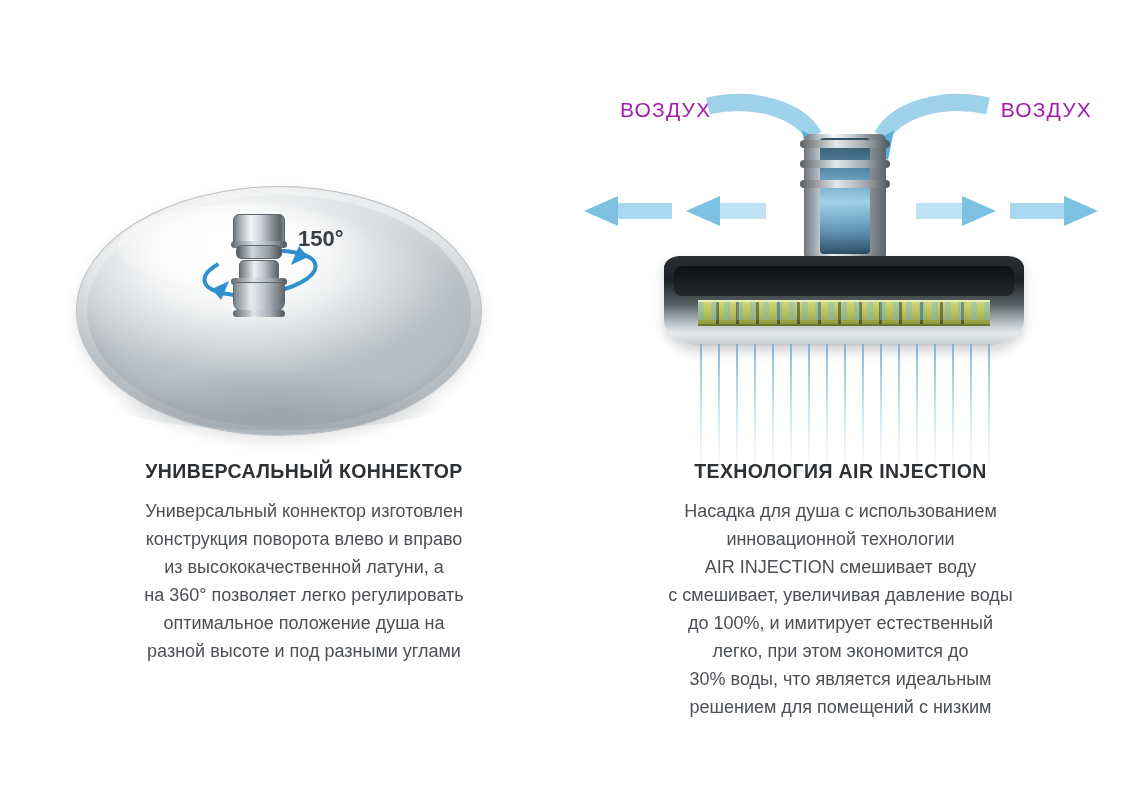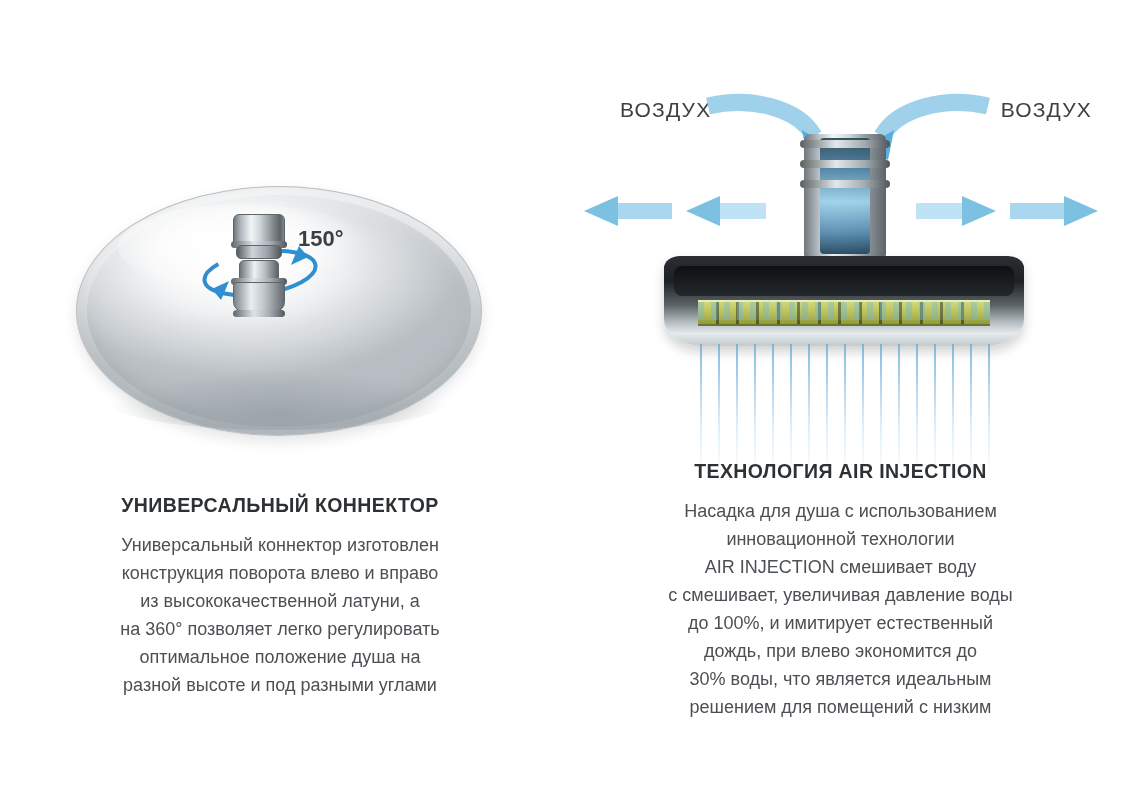--- a/index.html
+++ b/index.html
@@ -42,21 +42,21 @@
     color: #2e3134;
     margin-bottom: 14px;
   }
   .caption-body {
     font-size: 18px;
     line-height: 28px;
     color: #4c5054;
   }
   .caption-body div { white-space: nowrap; }
 
-  .caption-left  { top: 494px; }
+  .caption-left  { top: 460px; padding-left: 24px; }
   .caption-right { top: 460px; }
 
   
   .head-wrap {
     position: absolute;
     left: 76px;
     top: 186px;
     width: 404px;
     height: 250px;
   }
@@ -150,21 +150,21 @@
     position: absolute;
     left: 16px;
     top: 76px;
     width: 530px;
     height: 390px;
   }
   .air-label {
     position: absolute;
     font-size: 21px;
     letter-spacing: 1.2px;
-    color: #404040;
+    color: #a21caf;
     text-align: center;
   }
   .air-label-left  { left: 44px;  top: 22px; }
   .air-label-right { right: 14px; top: 22px; }
 
   .head-body {
     position: absolute;
     left: 88px;
     top: 180px;
     width: 360px;
@@ -363,20 +363,20 @@
     </div>
 
     <div class="caption caption-right">
       <div class="caption-title">ТЕХНОЛОГИЯ AIR INJECTION</div>
       <div class="caption-body">
         <div>Насадка для душа с использованием</div>
         <div>инновационной технологии</div>
         <div>AIR INJECTION смешивает воду</div>
         <div>с смешивает, увеличивая давление воды</div>
         <div>до 100%, и имитирует естественный</div>
-        <div>дождь, при влево экономится до</div>
+        <div>легко, при этом экономится до</div>
         <div>30% воды, что является идеальным</div>
         <div>решением для помещений с низким</div>
       </div>
     </div>
   </div>
 
 </div>
 
 </body></html>

